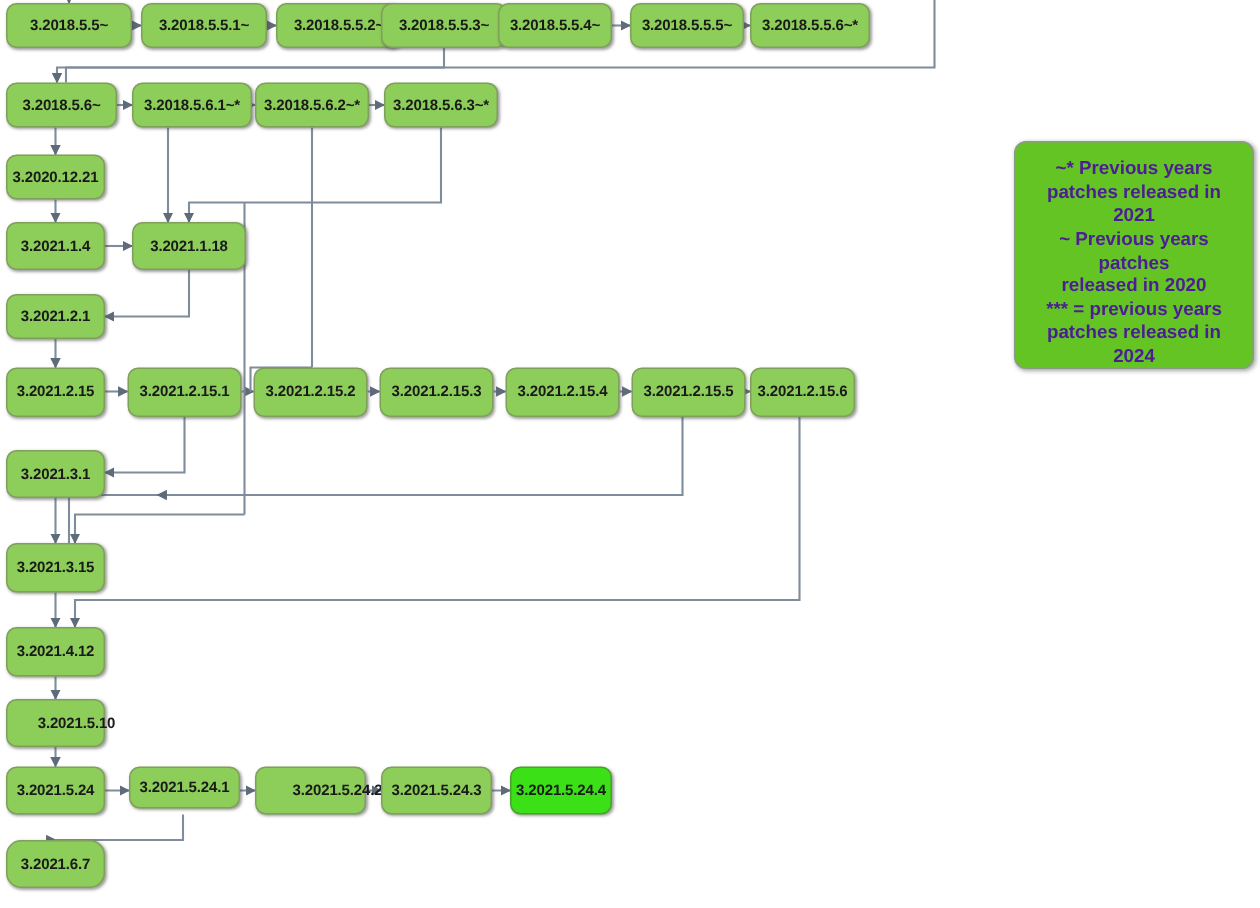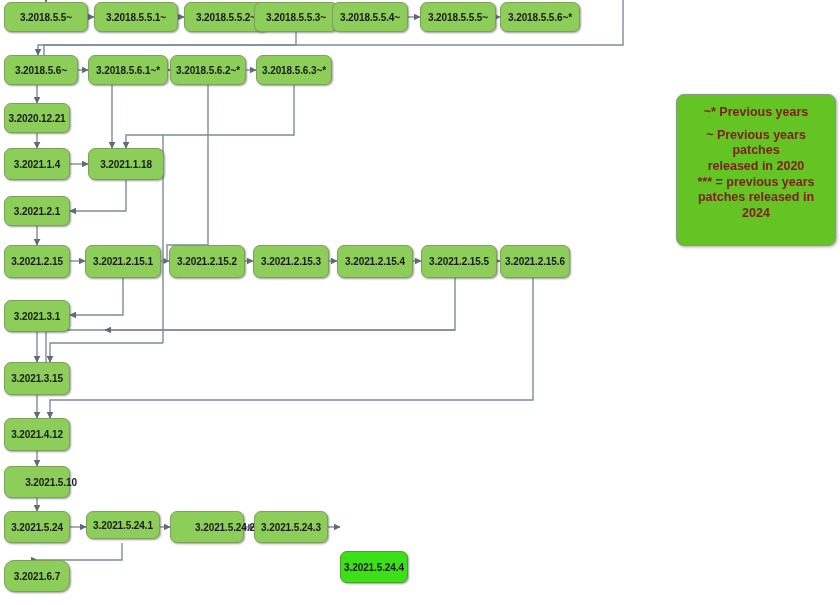--- a/index.html
+++ b/index.html
@@ -41,35 +41,34 @@
     font-size: 10px;
     font-weight: bold;
     letter-spacing: -0.1px;
     text-align: center;
     line-height: 1.1;
     white-space: nowrap;
   }
   .node.highlight {
     background: #3BE016;
     border-color: #4aa02c;
-    margin-top: 40px;
   }
   .legend {
     position: absolute;
     box-sizing: border-box;
     background: #63C424;
     border: 1px solid #8a9a8a;
     border-radius: 8px;
     box-shadow: 1px 1px 3px rgba(80,80,80,0.5);
     display: flex;
     flex-direction: column;
     align-items: center;
     justify-content: flex-start;
     padding: 10px 7px 0 7px;
-    color: #7f1d1d;
+    color: #4c1d95;
     font-size: 12.5px;
     font-weight: bold;
     text-align: center;
     line-height: 1.25;
   }
   .legend-line { display: block; width: 100%; }
   .legend-gap { height: 7px; }
 </style>
 </head>
 <body>
@@ -244,20 +243,21 @@
       <div class="node highlight" style="left: 340px; top: 511px; width: 68px; height: 32px;">
         <span>3.2021.5.24.4</span>
       </div>
       <div class="node" style="left: 4px; top: 560px; width: 66px; height: 32px; border-radius: 10px;">
         <span>3.2021.6.7</span>
       </div>
     </div>
 
   <div class="legend" style="left:676px; top:94px; width:160px; height:152px;">
     <span class="legend-line">~* Previous years</span>
+    <span class="legend-line">patches released in 2021</span>
     <span class="legend-gap"></span>
     <span class="legend-line">~ Previous years patches</span>
     <span class="legend-line">released in 2020</span>
     <span class="legend-line">*** = previous years</span>
     <span class="legend-line">patches released in 2024</span>
   </div>
 
 </div>
 
 </body></html>

